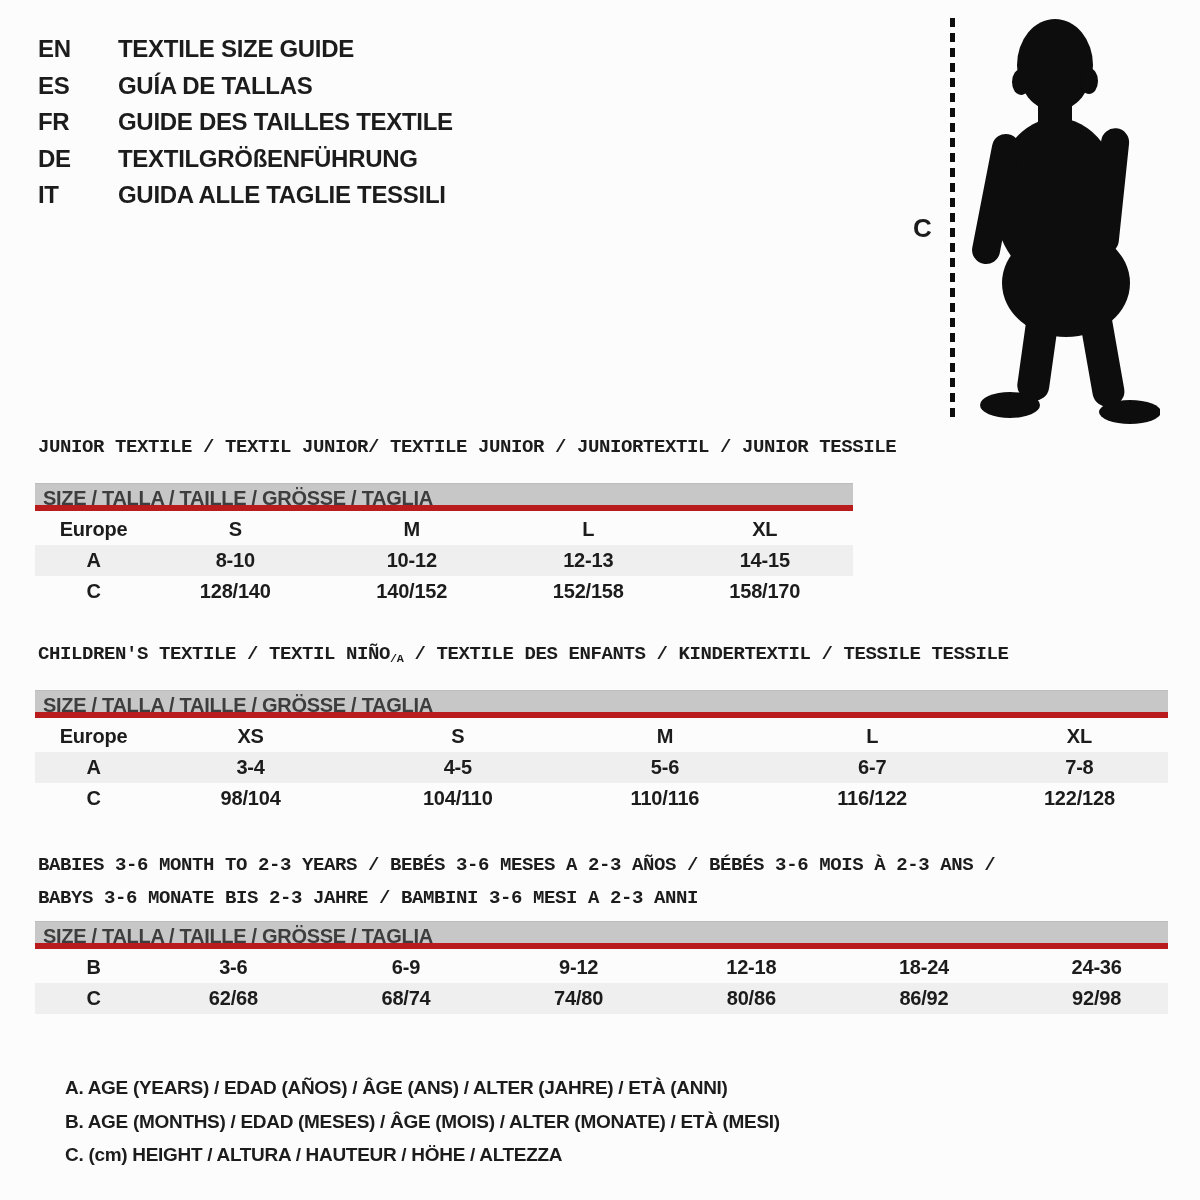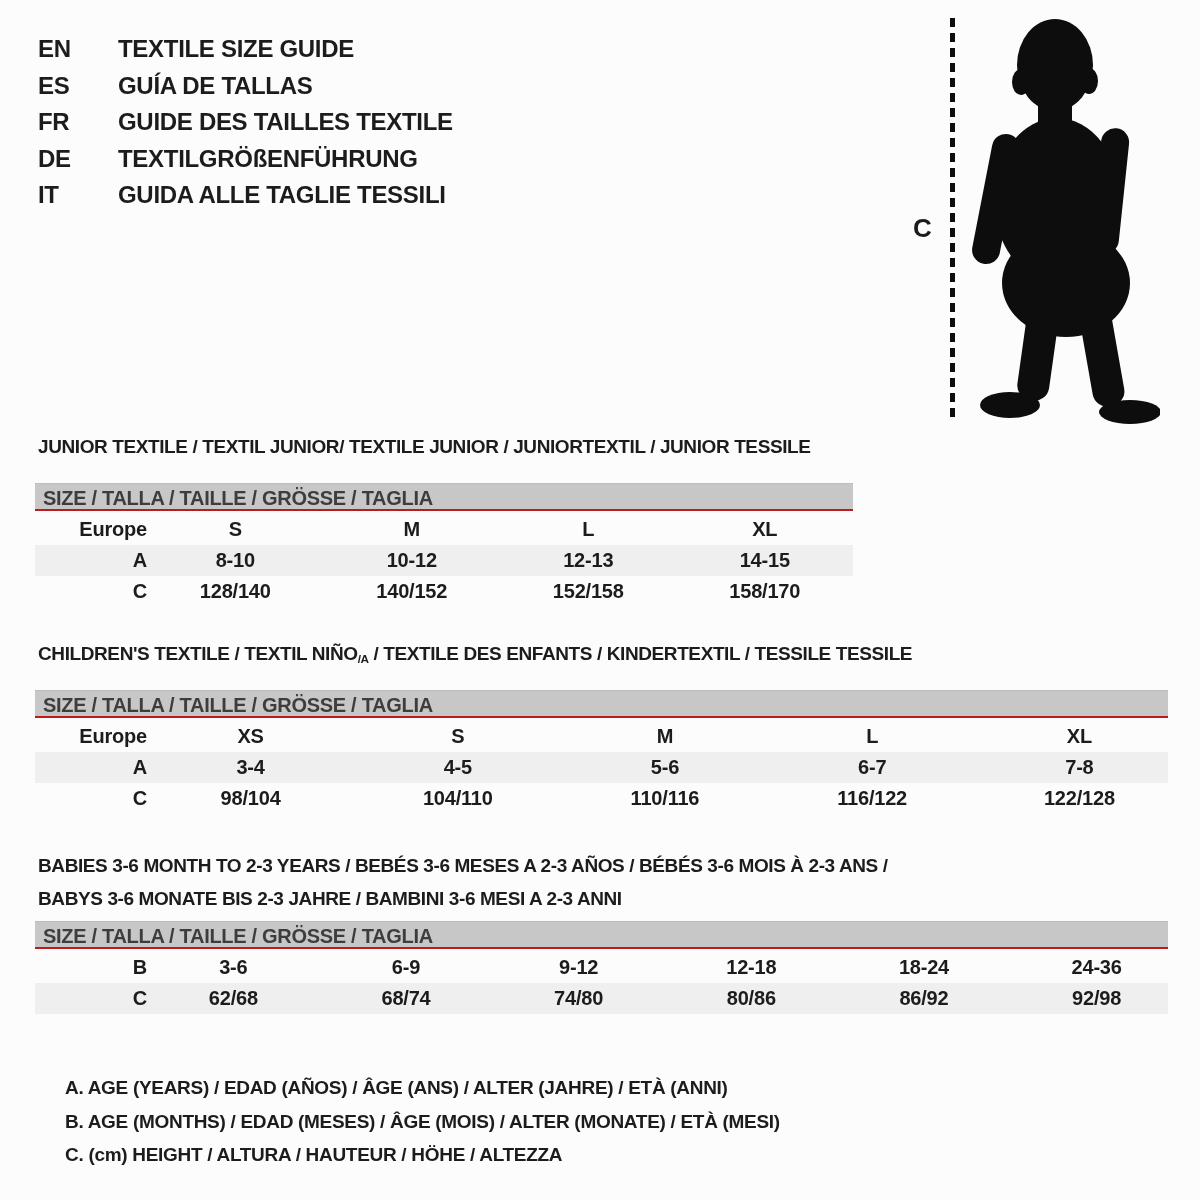--- a/index.html
+++ b/index.html
@@ -33,38 +33,38 @@
   .height-label{position:absolute;left:8px;top:198px;font-size:26px;}
   .dashed-line{
     position:absolute;left:45px;top:3px;width:5px;height:400px;
     background:repeating-linear-gradient(to bottom,var(--silhouette) 0 9px,transparent 9px 15px);
   }
   .toddler-svg{position:absolute;left:55px;top:0;}
   .toddler-svg g{fill:var(--silhouette);}
 
   
   .section-title{
-    position:absolute;left:38px;font-size:19px;letter-spacing:-0.4px;white-space:nowrap;
+    position:absolute;left:38px;font-size:19px;letter-spacing:-0.4px;white-space:nowrap;font-family:Liberation Mono, monospace;
   }
   .section-title .sub{font-size:0.62em;vertical-align:-0.25em;}
   .title-line{display:block;line-height:33px;}
 
   
   .tblwrap{position:absolute;left:35px;}
   .size-bar{
     background:var(--table-header-bg);
     height:28px;line-height:28px;
     font-size:20px;color:var(--text-bar);
     padding-left:8px;letter-spacing:-0.3px;
-    border-top:1px solid #bdbdbd;border-bottom:2px solid #b91c1c;
+    border-top:1px solid #bdbdbd;border-bottom:6px solid #b91c1c;
     margin-bottom:3px;
   }
   table{border-collapse:collapse;table-layout:fixed;width:100%;}
   td{height:31px;font-size:20px;text-align:center;letter-spacing:-0.2px;}
-  td.rowlabel{width:112px;text-align:right;padding-left:5px;}
+  td.rowlabel{width:112px;text-align:center;padding-left:5px;}
   tbody tr:nth-child(even){background:var(--row-shaded-bg);}
 
   
   .legend{position:absolute;left:38px;top:1071px;}
   .legend-line{display:block;font-size:19px;line-height:33.5px;letter-spacing:-0.3px;white-space:nowrap;margin-left:27px;}
 </style>
 </head>
 <body>
 
 <div class="page">

